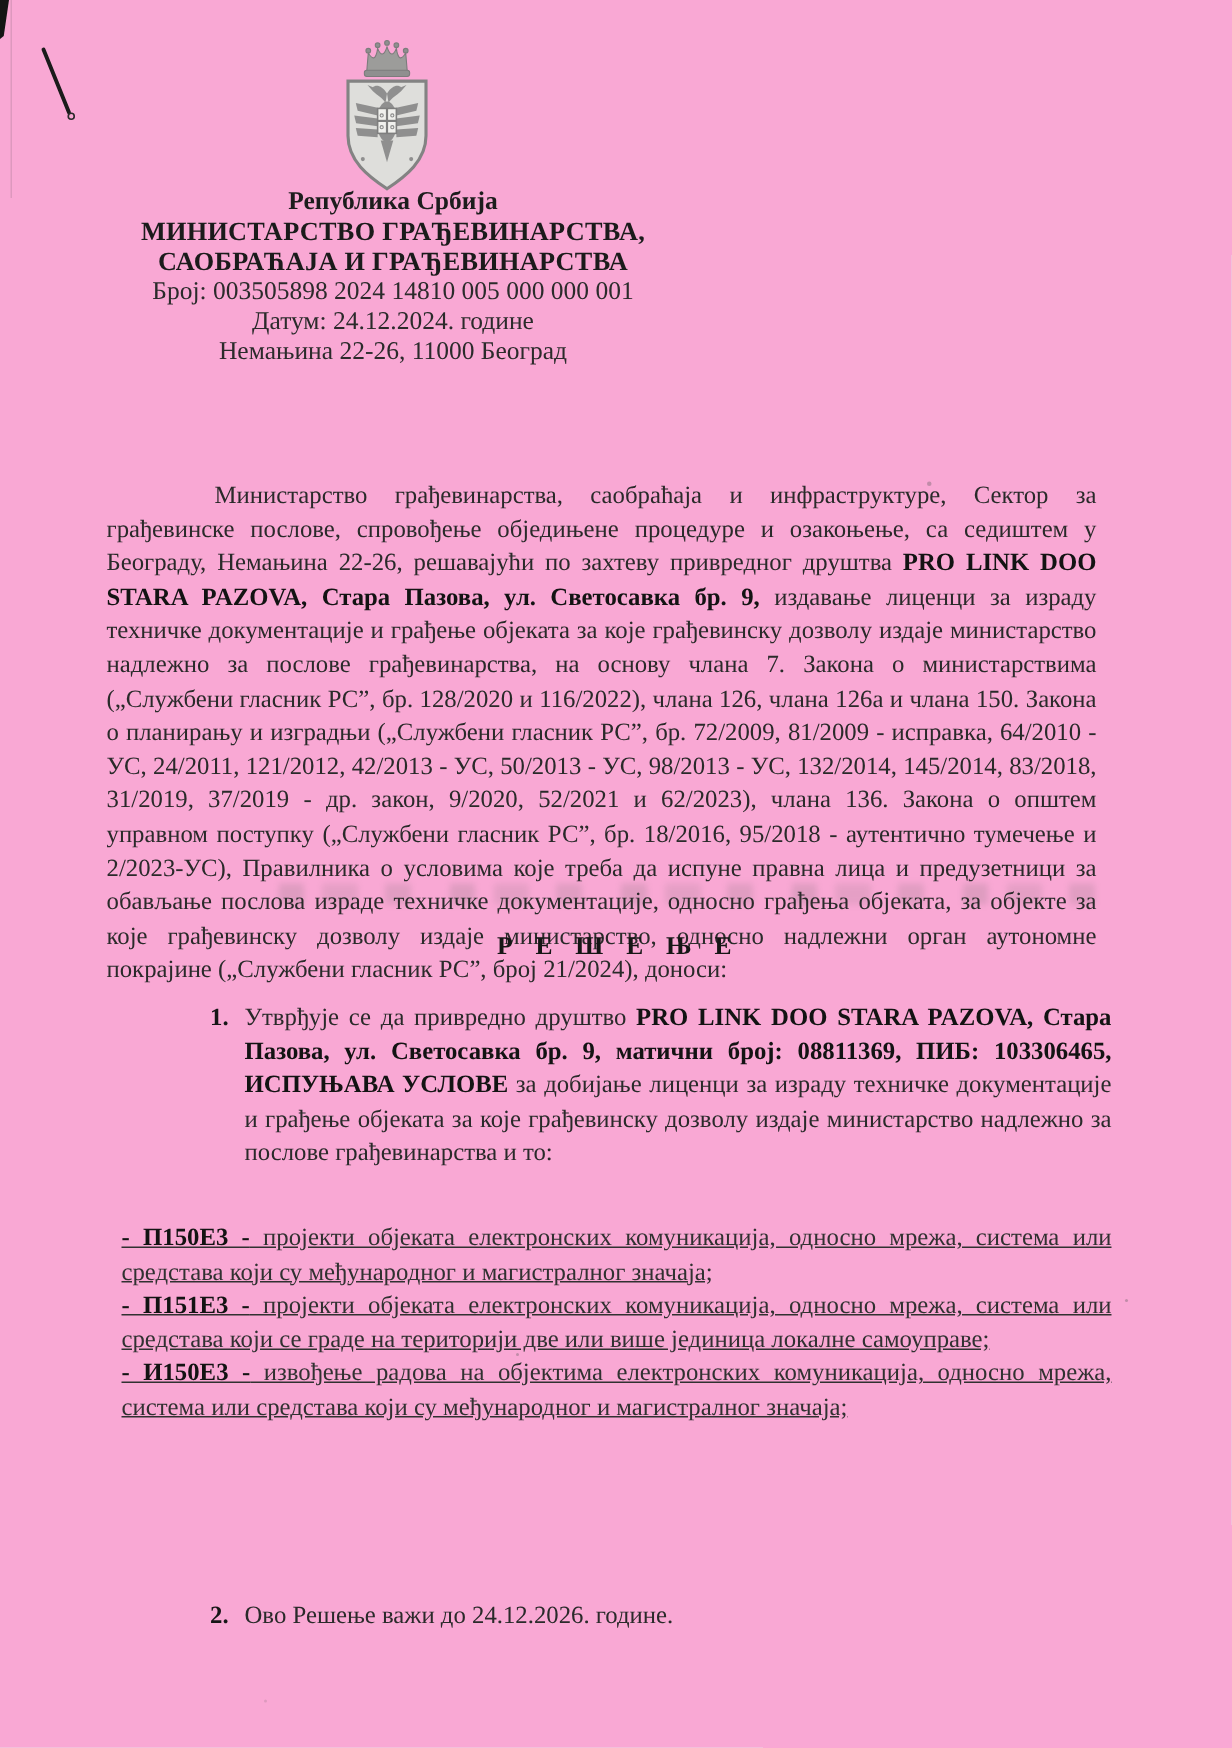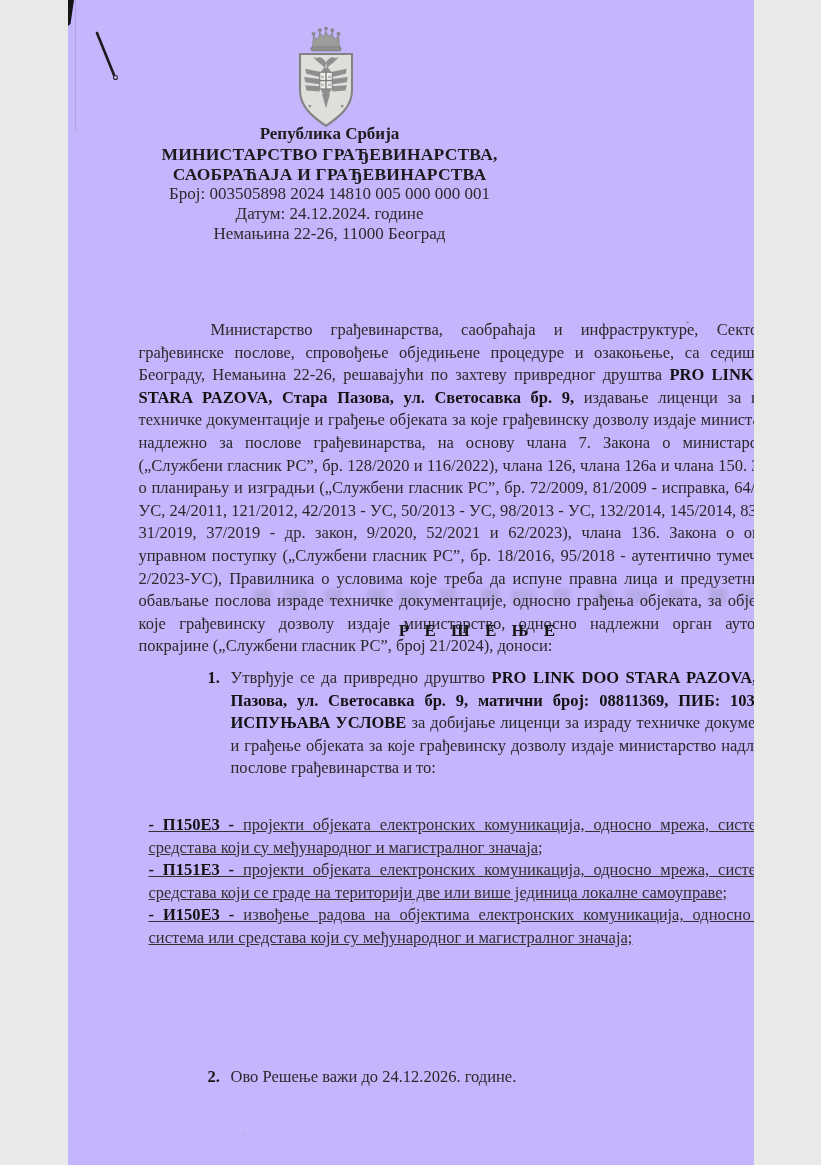--- a/index.html
+++ b/index.html
@@ -2,24 +2,24 @@
 <html lang="sr"><head>
 <meta charset="utf-8">
 <style>
   html, body { margin: 0; padding: 0; }
   body {
     background: #e9e9e7;
     font-family: "Liberation Serif", "DejaVu Serif", serif;
   }
   .page {
     position: relative;
-    width: 686px;
+    width: 821px;
     height: 1165px;
     margin: 0 auto;
-    background: #c4b5fd;
+    background: #f9a8d4;
     overflow: hidden;
     color: #262626;
   }
   
   .corner-mark {
     position: absolute; left: 0; top: 0; width: 10px; height: 26px;
     pointer-events: none;
   }
   .edge-line {
     position: absolute; left: 7px; top: 0; width: 1px; height: 132px;

